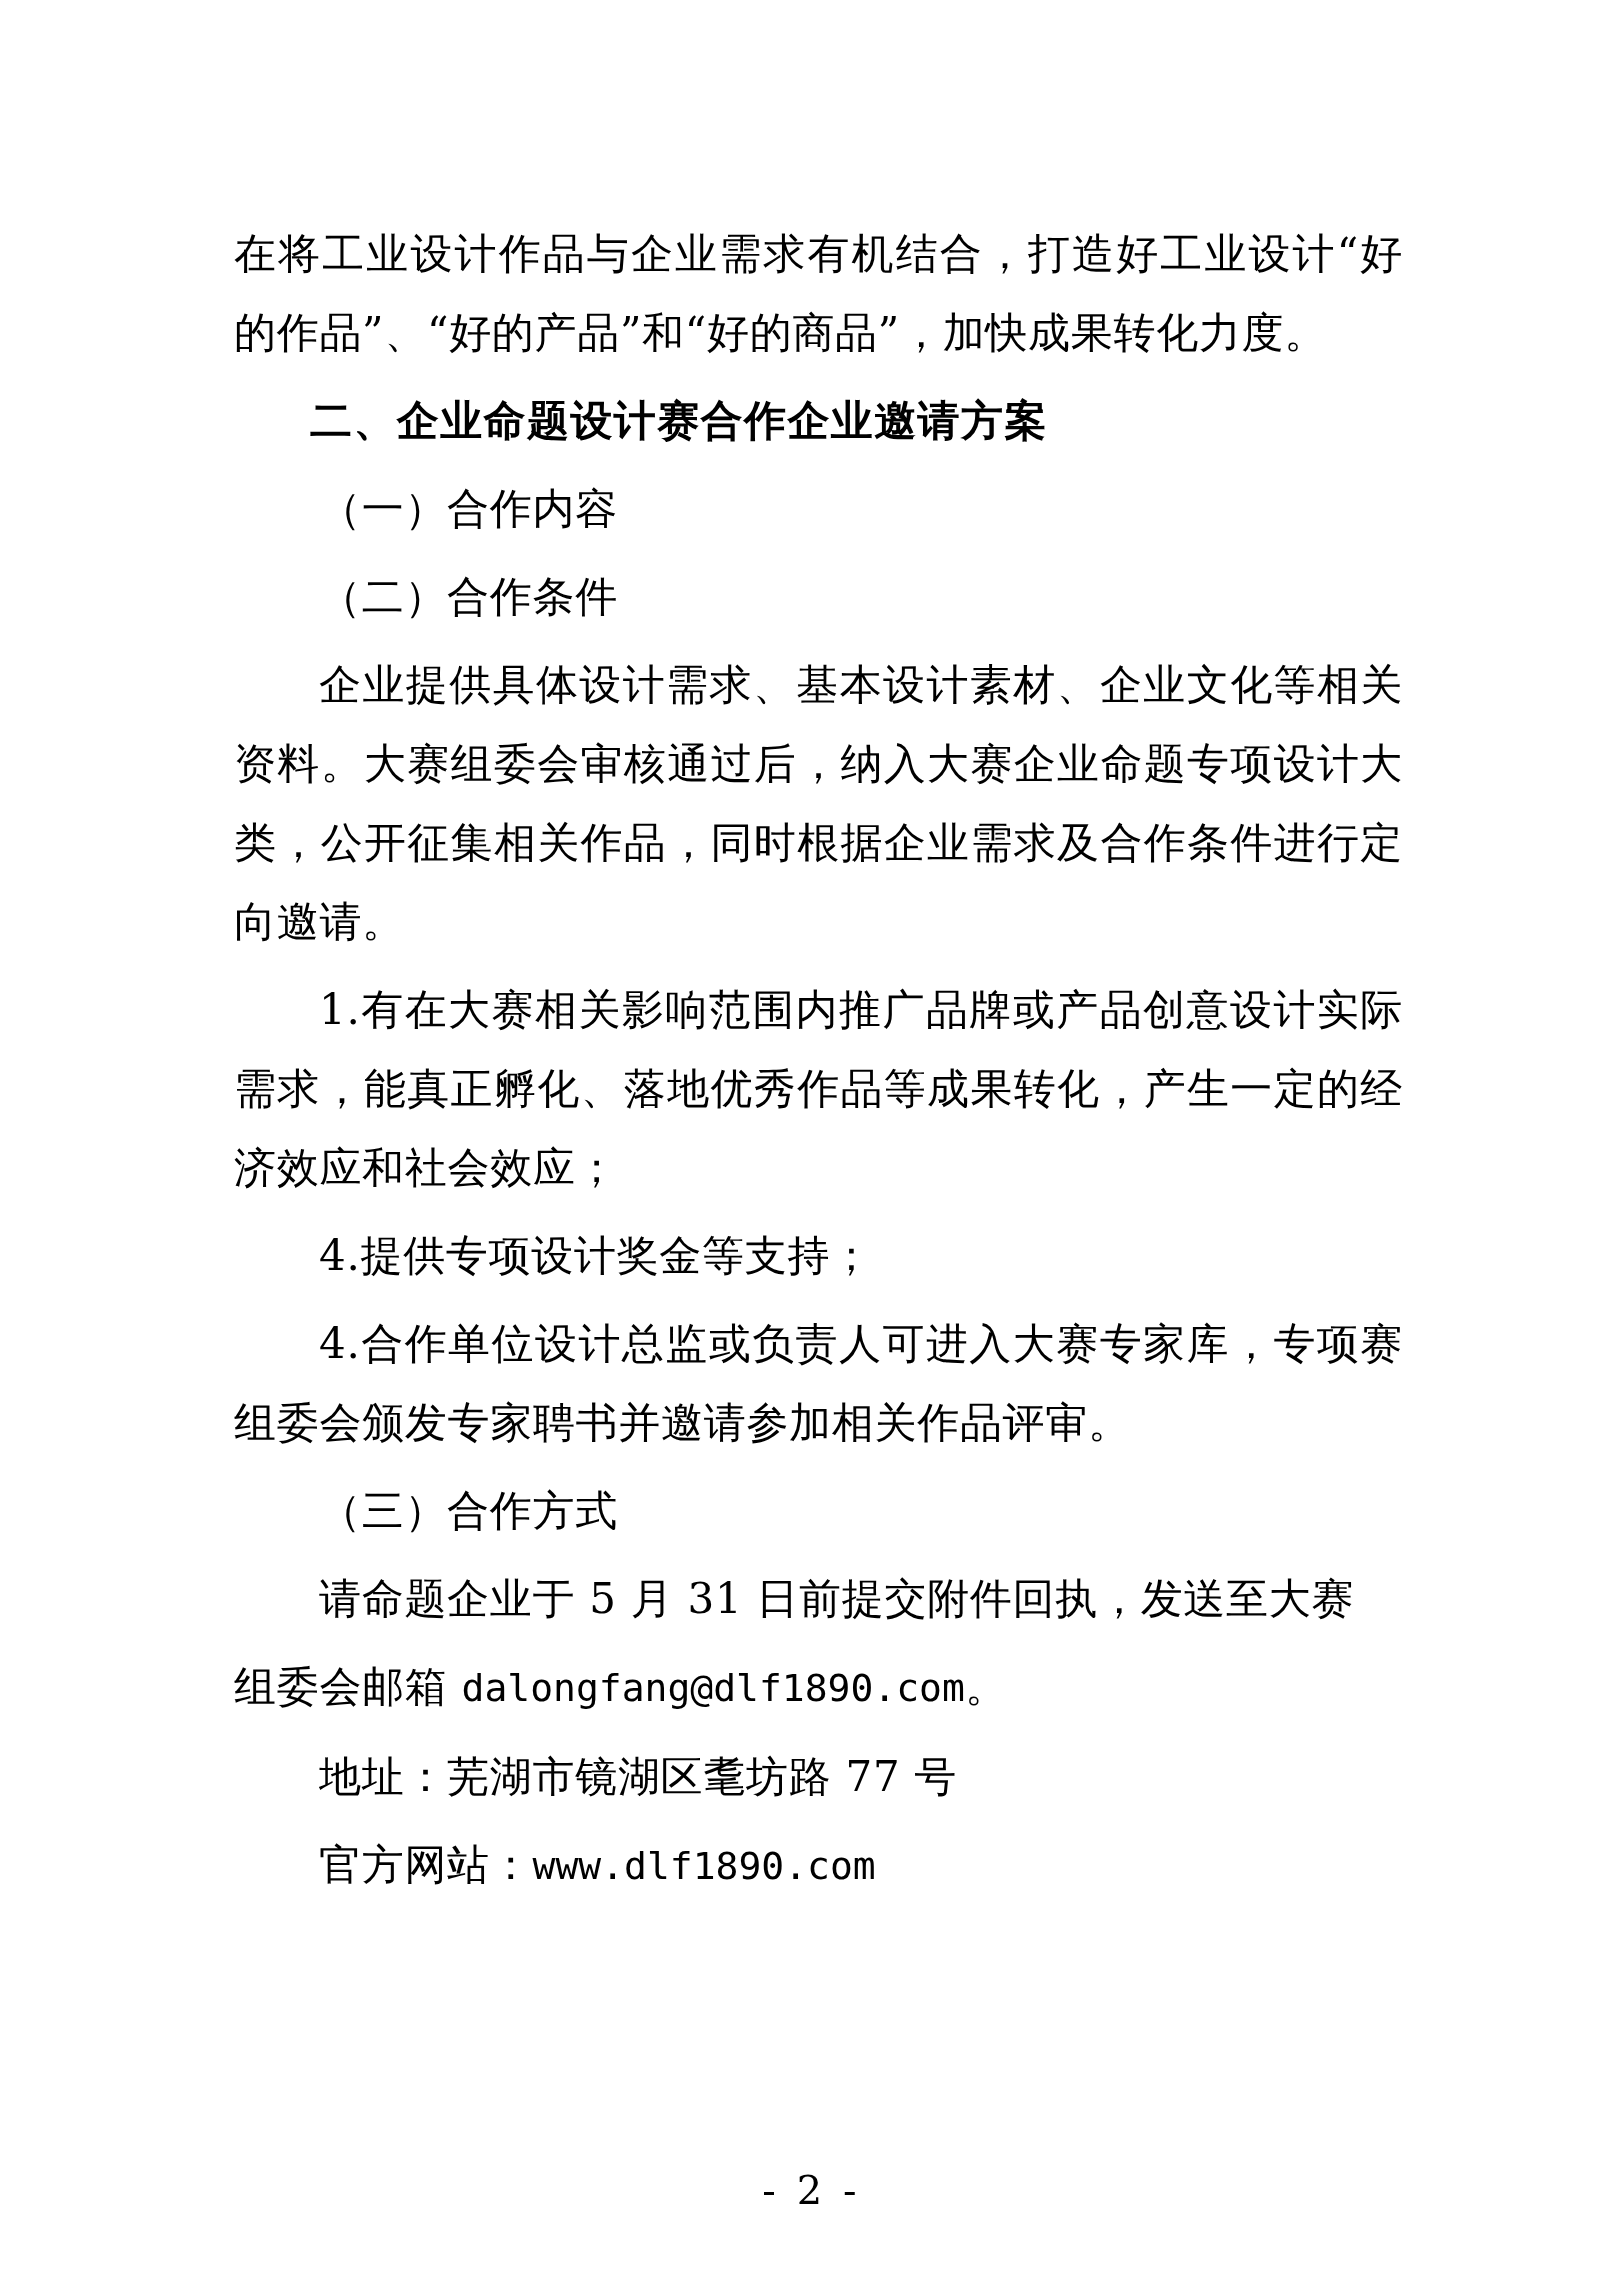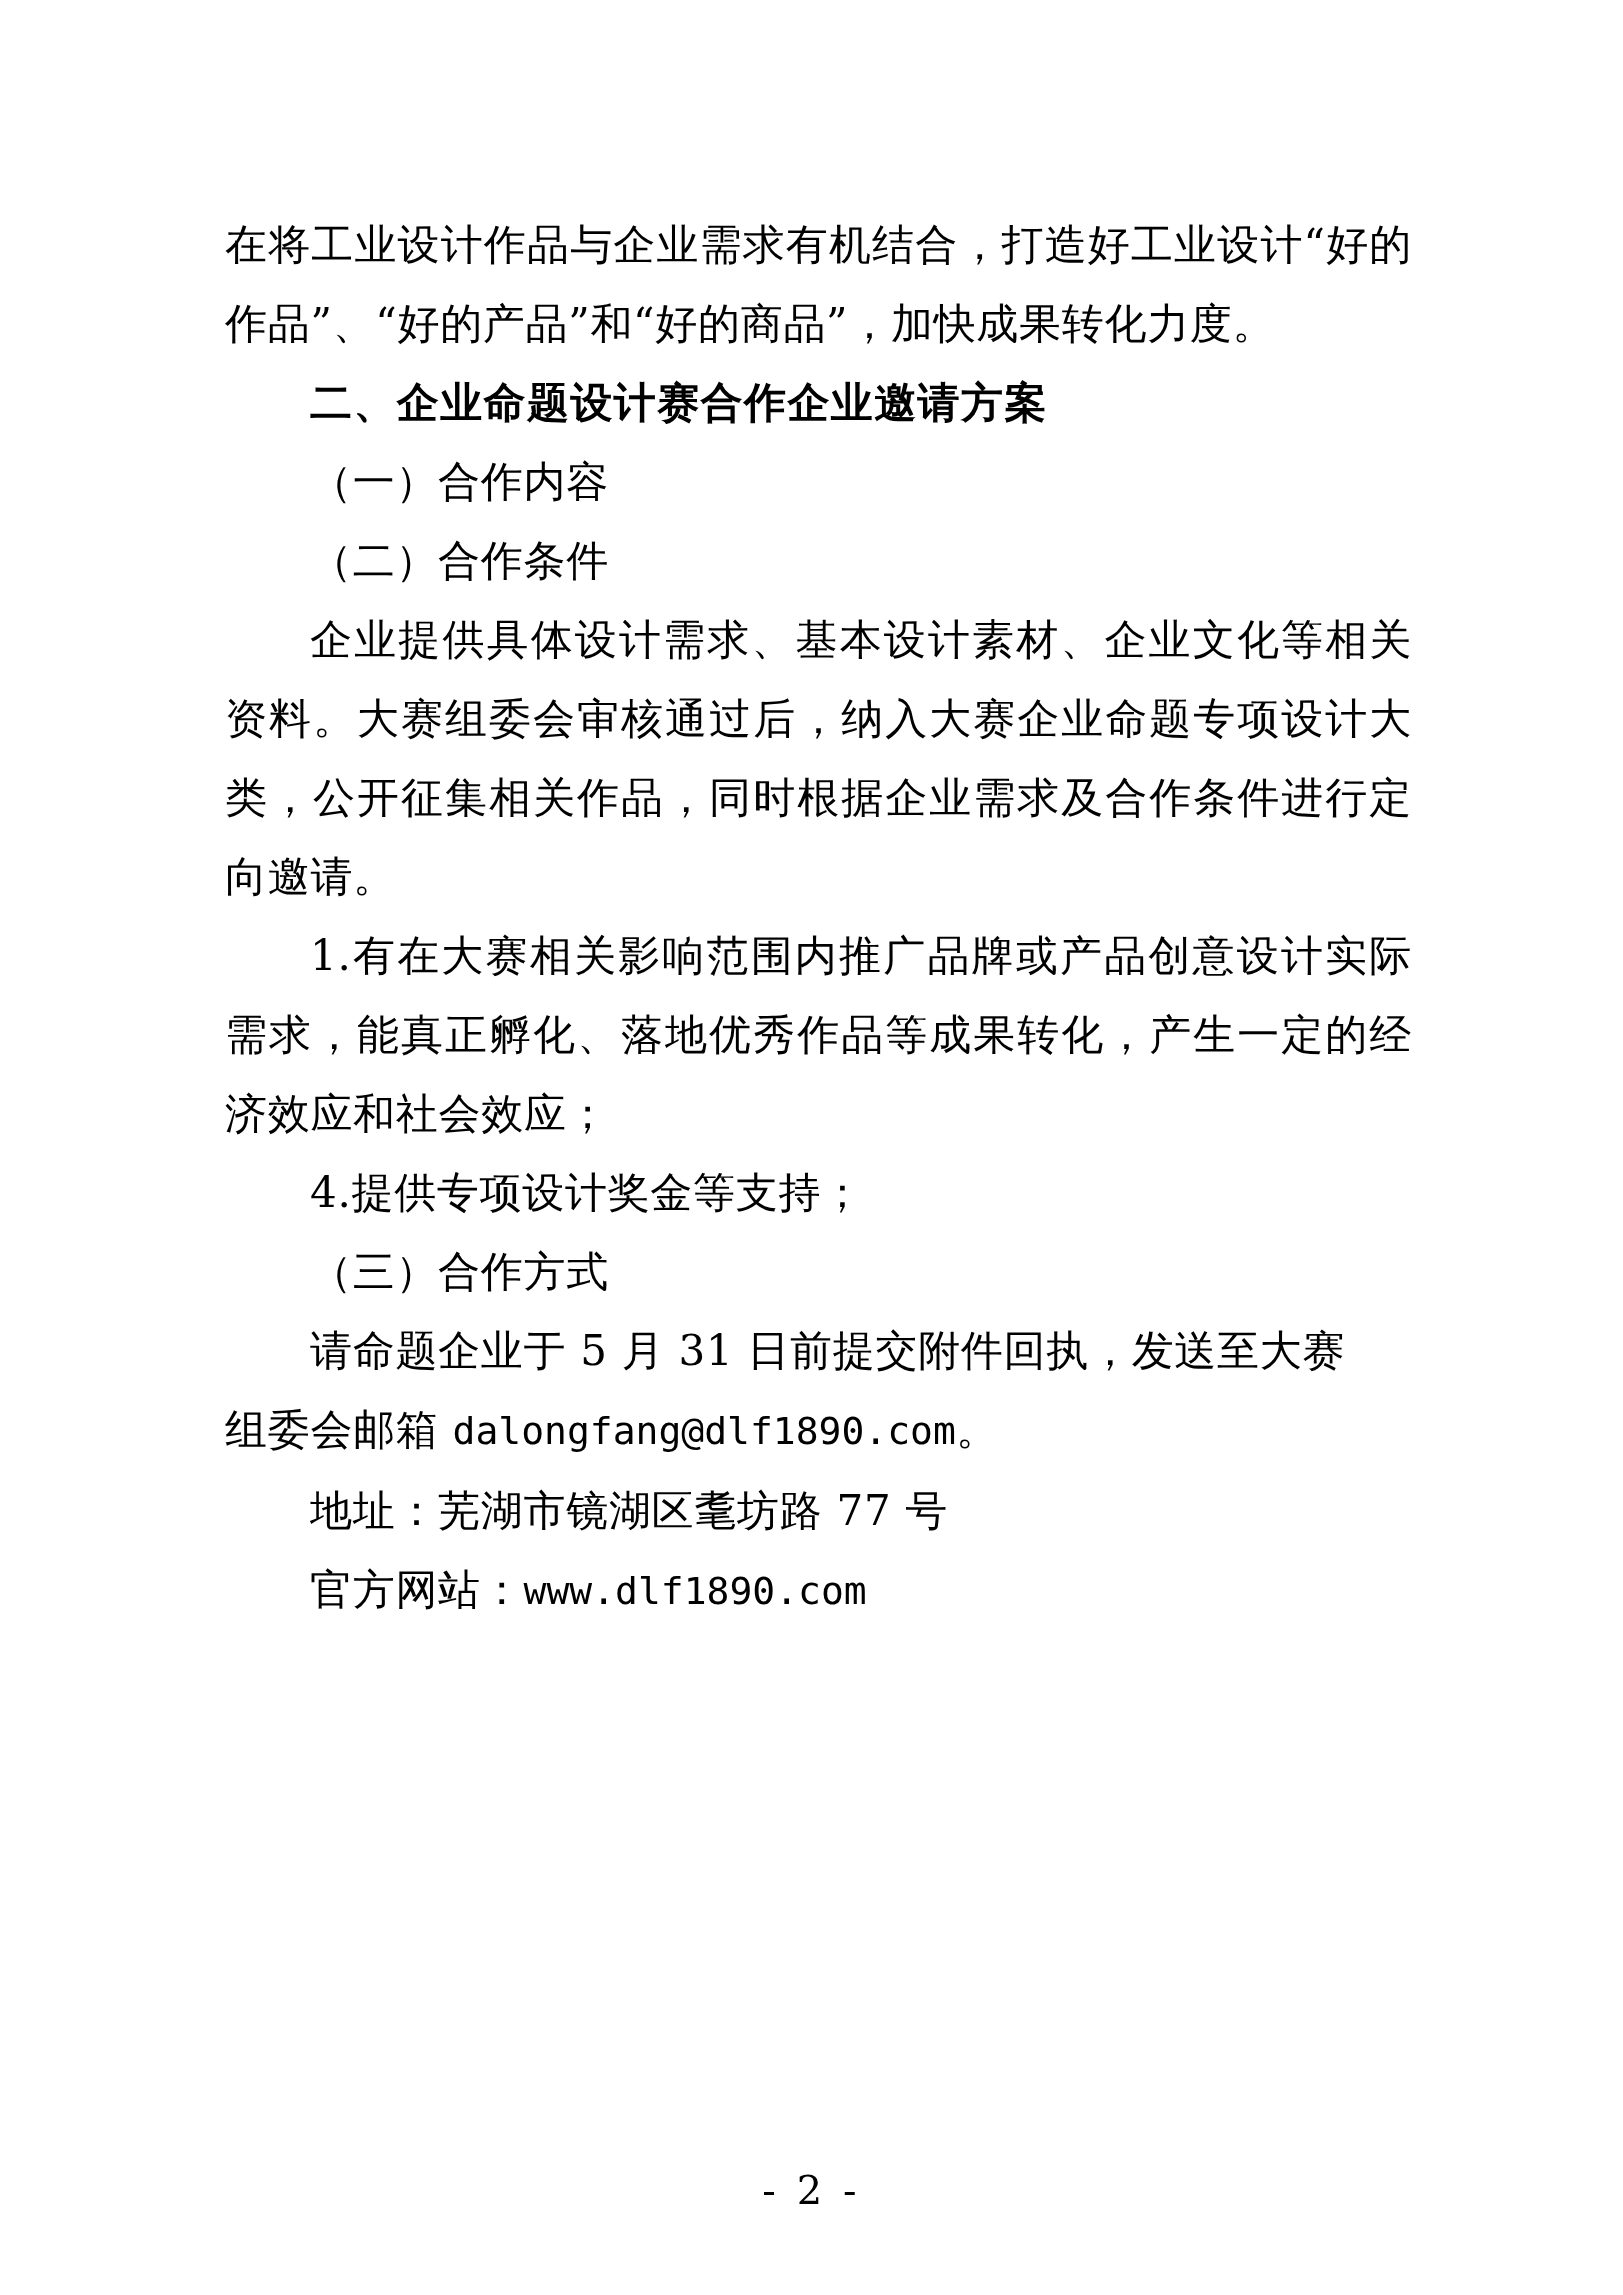--- a/index.html
+++ b/index.html
@@ -21,21 +21,21 @@
     height: 2295px;
     padding: 205px 211px 0 225px;
     position: relative;
   }
   .para {
     font-size: 42px;
     line-height: 79px;
     letter-spacing: 0.7px;
     text-align: justify;
     text-justify: inter-ideograph;
-    margin: 0;
+    margin: 9px;
   }
   .indent {
     text-indent: 85px;
   }
   .heading {
     font-size: 42px;
     line-height: 79px;
     font-weight: bold;
     text-indent: 85px;
     margin: 0;
@@ -71,20 +71,21 @@
 
   <p class="para indent">（二）合作条件</p>
 
   <p class="para indent">企业提供具体设计需求、基本设计素材、企业文化等相关资料。大赛组委会审核通过后，纳入大赛企业命题专项设计大类，公开征集相关作品，同时根据企业需求及合作条件进行定向邀请。</p>
 
   <p class="para indent">1.有在大赛相关影响范围内推广品牌或产品创意设计实际需求，能真正孵化、落地优秀作品等成果转化，产生一定的经济效应和社会效应；</p>
 
   <p class="para indent">4.提供专项设计奖金等支持；</p>
 
 
+  <p class="para indent">4.合作单位设计总监或负责人可进入大赛专家库，专项赛组委会颁发专家聘书并邀请参加相关作品评审。</p>
 
   <p class="para indent">（三）合作方式</p>
 
   <p class="para indent">请命题企业于 5 月 31 日前提交附件回执，发送至大赛</p>
 
   <p class="para"><span>组委会邮箱 </span><span class="mono-ish">dalongfang@dlf1890.com</span><span>。</span></p>
 
 
   <p class="para indent"><span>地址：</span><span>芜湖市镜湖区耄坊路 77 号</span></p>
 

